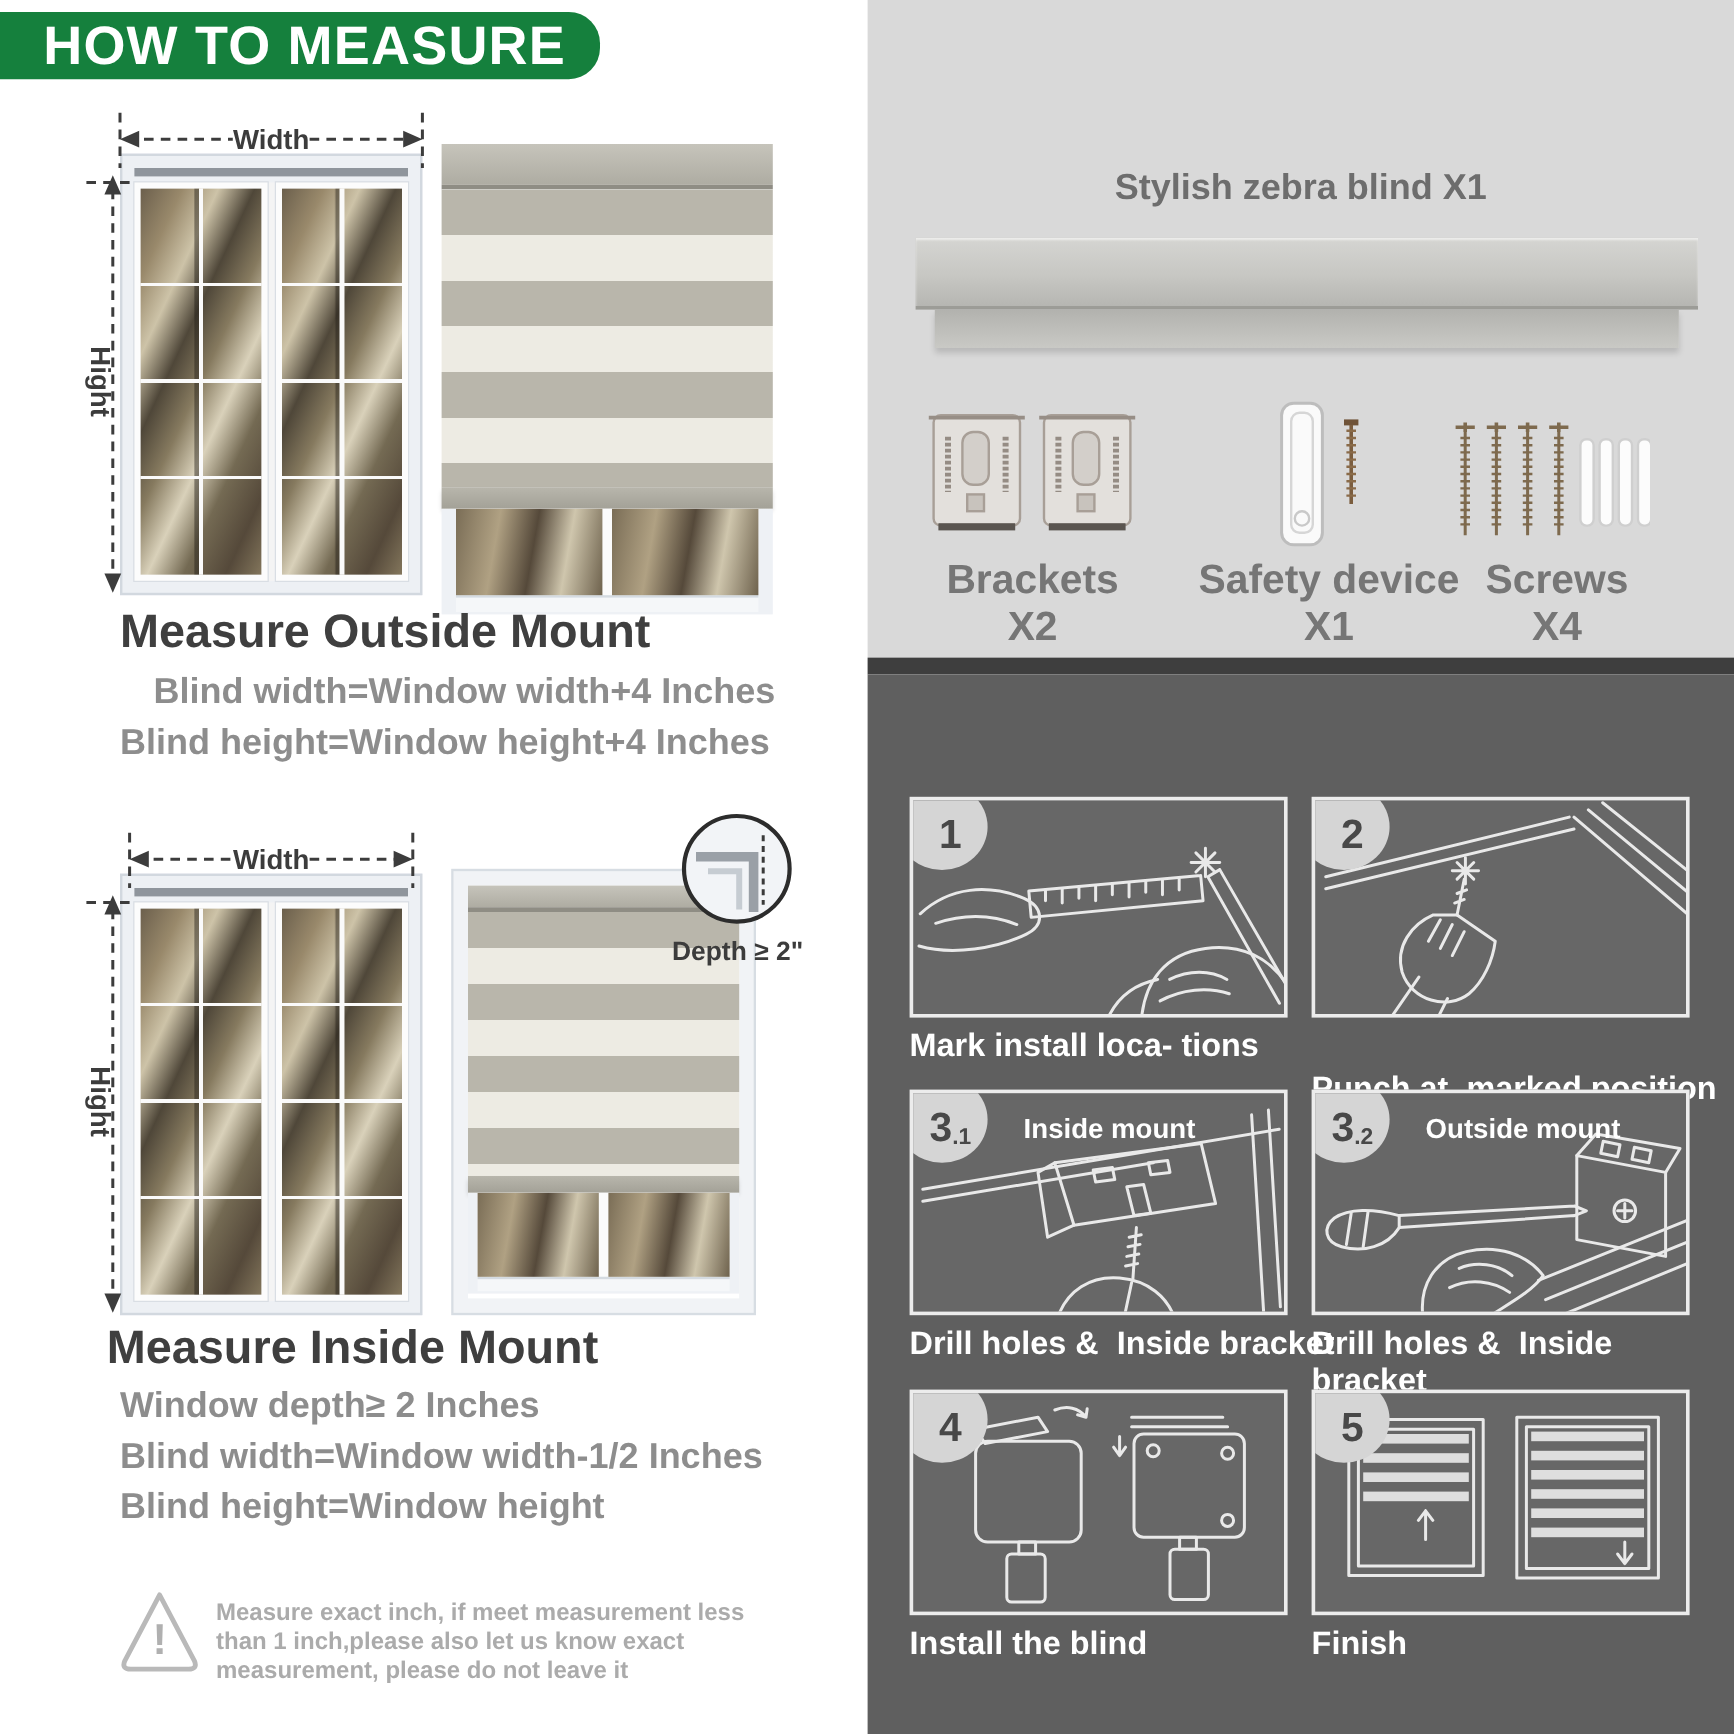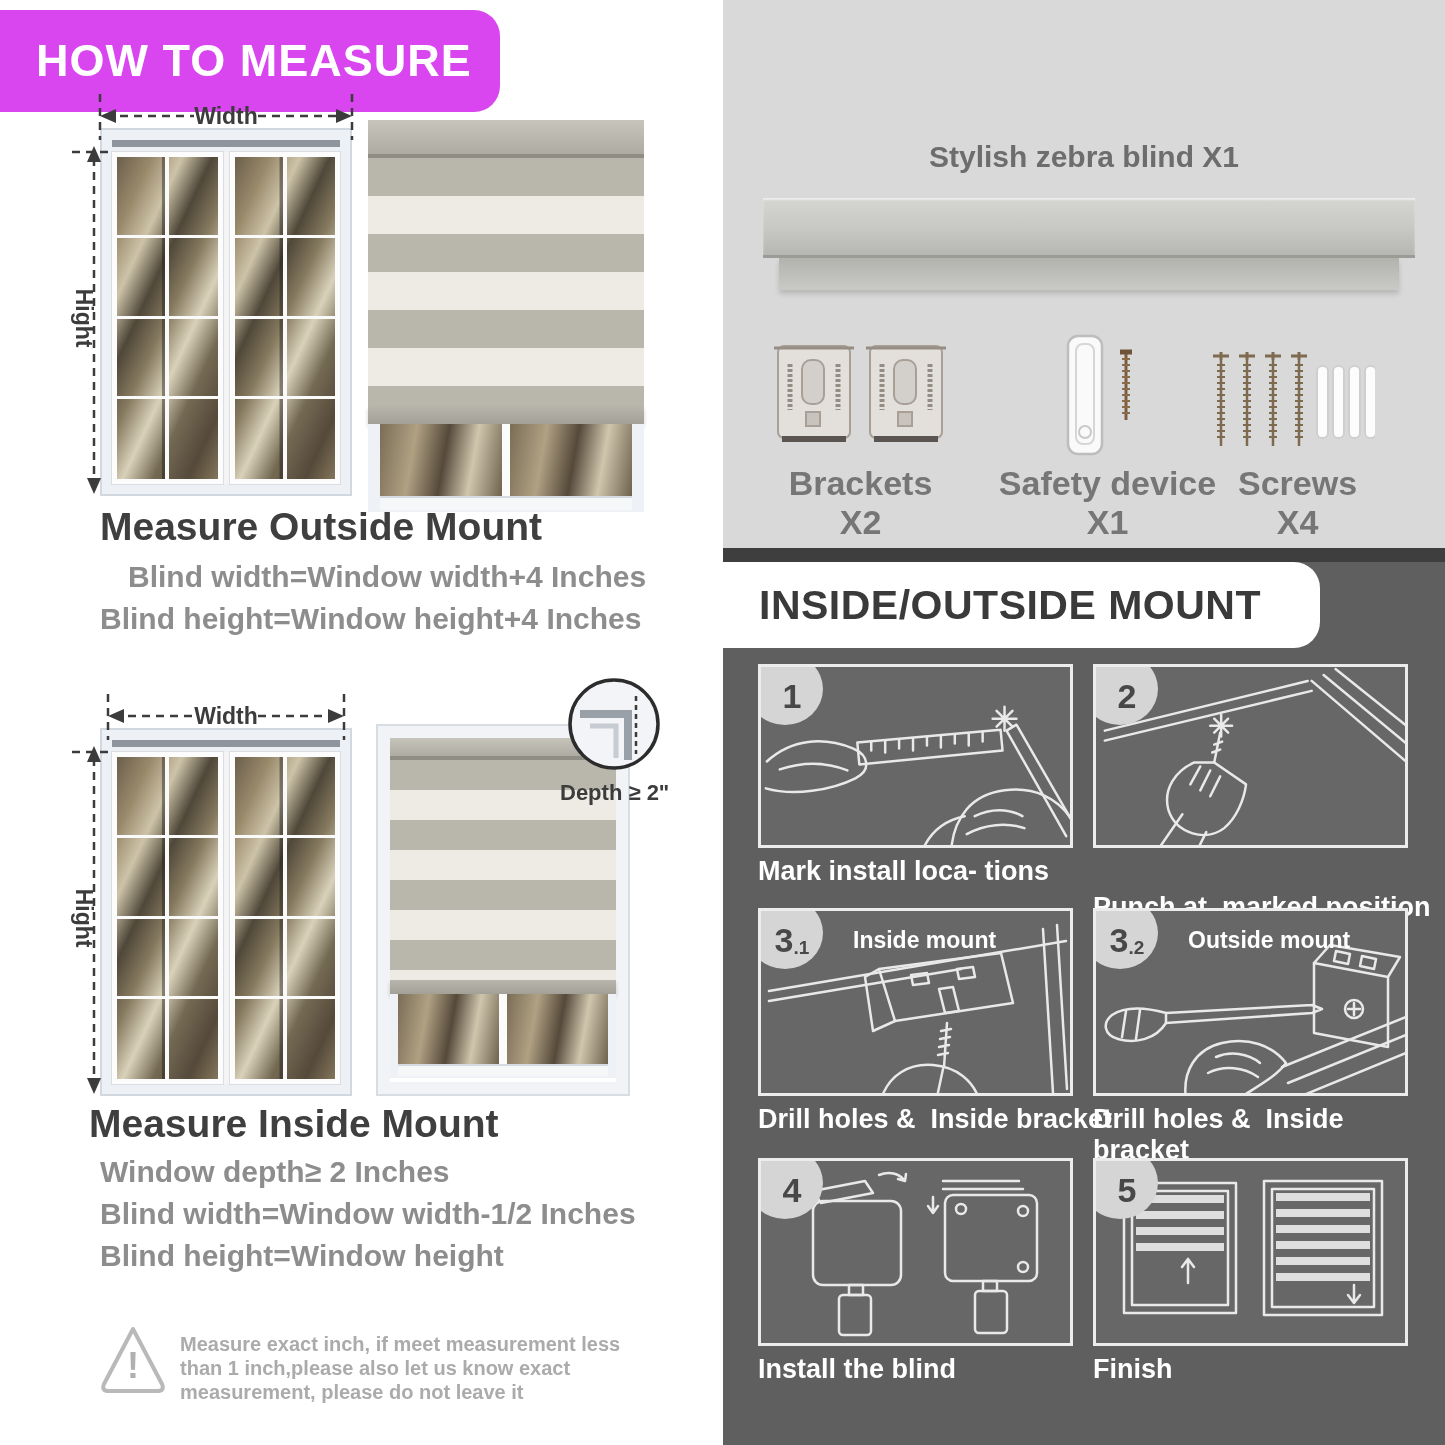--- a/index.html
+++ b/index.html
@@ -5,21 +5,21 @@
   html,body { margin:0; padding:0; background:#fff; }
   * { box-sizing:border-box; }
   .stage {
     position:relative; width:1445px; height:1445px; overflow:hidden;
     background:#ffffff; font-family:"Liberation Sans", sans-serif;
   }
   .abs { position:absolute; }
 
   
   .hdr-left {
-    left:0; top:10px; width:500px; height:102px; background:#d946ef;
+    left:0; top:10px; width:500px; height:56px; background:#15803d;
     border-radius:0 26px 26px 0; display:flex; align-items:center;
     padding-left:36px; color:#ffffff; font-weight:bold; font-size:45px; letter-spacing:1px;
   }
   .sec-title { color:#3f3f3f; font-weight:bold; font-size:39px; }
   .sec-line  { color:#8d8d8d; font-weight:bold; font-size:30px; }
 
   
   .win { background:#edf0f4; border:2px solid #d2d8df; padding:10px; }
   .win-head { height:7px; background:#8f959c; margin-bottom:5px; }
   .sashes { display:flex; gap:7px; height:calc(100% - 12px); background:#f4f4f4; }
@@ -268,23 +268,20 @@
     </g>
   </svg>
 
   <div class="abs item-label" style="left:768px; top:464px; width:185px;">Brackets X2</div>
   <div class="abs item-label" style="left:985px; top:464px; width:245px;">Safety device X1</div>
   <div class="abs item-label" style="left:1215px; top:464px; width:165px;">Screws X4</div>
 
   <div class="abs dark-strip"></div>
   <div class="abs dark-sec"></div>
 
-  <div class="abs hdr-mount">
-    <span>INSIDE/OUTSIDE MOUNT</span>
-  </div>
 
   <div class="panel" style="left:758px; top:664px; height:184px;">
     <svg width="315" height="184" viewBox="0 0 315 185">
       <path class="la" d="M5,95 C30,72 62,70 92,82 C108,89 110,104 94,112 C70,124 32,130 4,122"></path>
       <path class="la" d="M18,103 C42,95 66,96 86,104"></path>
       <path class="la" d="M96,76 L240,63 M96,76 L98,98 L242,84 L240,63"></path>
       <path class="la" d="M110,75 l0,9 M124,74 l0,12 M138,73 l0,9 M152,72 l0,12 M166,70 l0,9 M180,69 l0,12 M194,68 l0,9 M208,67 l0,12 M222,66 l0,9"></path>
       <path class="la" d="M236,44 l16,16 M252,44 l-16,16 M244,40 l0,24 M232,52 l24,0"></path>
       <path class="la" d="M246,64 L306,170 M256,58 L316,162 M246,64 L256,58"></path>
       <path class="la" d="M190,188 C192,150 212,128 244,124 C274,120 298,132 312,154"></path>

